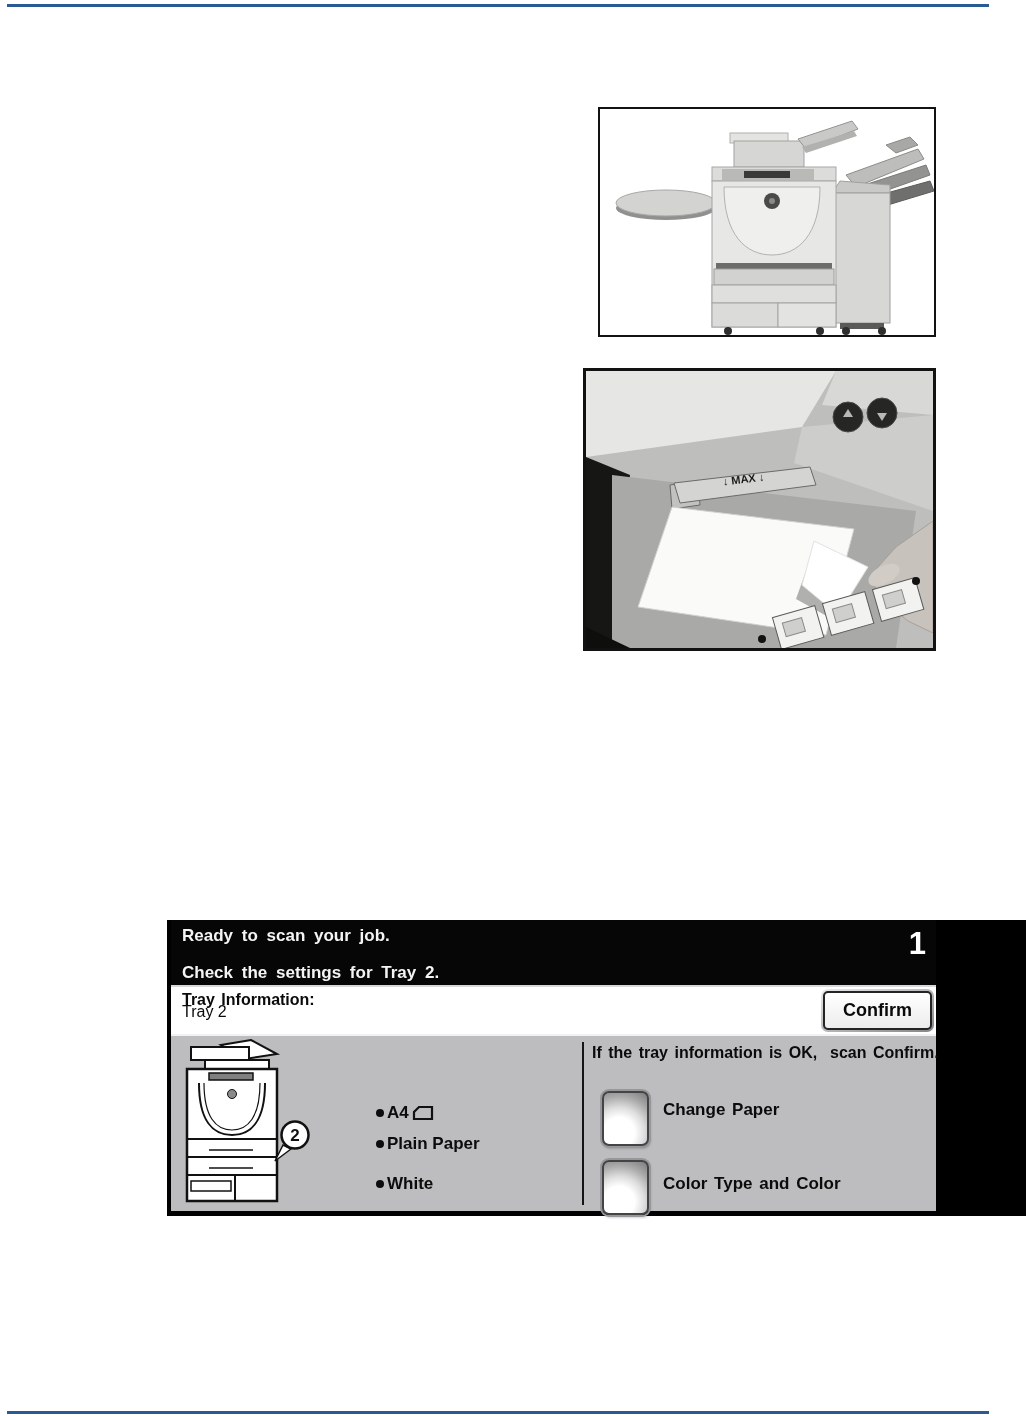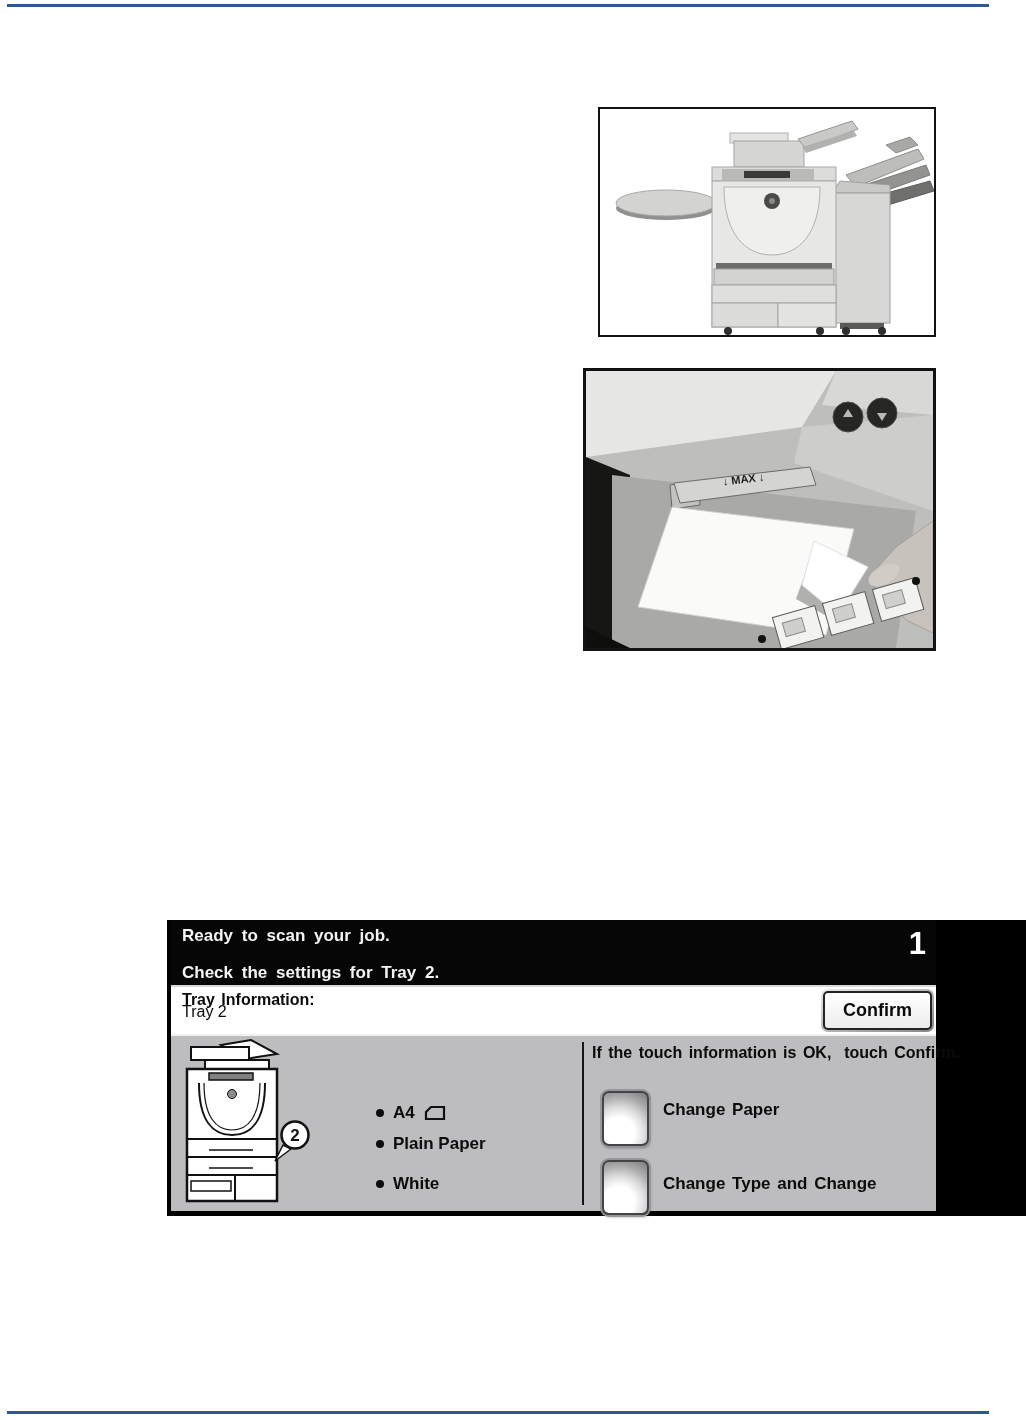--- a/index.html
+++ b/index.html
@@ -31,21 +31,21 @@
 
   .confirm-outer { position:absolute; right:2px; top:2px; width:113px; height:43px; border-radius:7px;
                    background:linear-gradient(160deg,#eaeaec 0%, #86868a 100%); padding:2px; box-sizing:border-box; }
   .confirm-inner { width:100%; height:100%; box-sizing:border-box; background:linear-gradient(#ffffff,#ededed);
                    border:2px solid #242424; border-radius:5px; display:flex; align-items:center; justify-content:center;
                    font-weight:bold; font-size:18px; color:#0a0a0a; cursor:pointer; }
 
   .scr-main { position:absolute; left:4px; top:114px; width:765px; height:177px; background:#bdbdbf;
               border-top:2px solid #f2f2f2; box-sizing:border-box; }
 
-  .bullet-row { position:absolute; left:205px; display:flex; align-items:center; gap:9px; }
+  .bullet-row { position:absolute; left:205px; display:flex; align-items:center; gap:3px; }
   .bullet-dot { width:8px; height:8px; border-radius:50%; background:#0c0c0c; flex:0 0 auto; }
   .bullet-txt { font-weight:bold; font-size:17px; color:#0c0c0c; white-space:nowrap; }
 
   .divider { position:absolute; left:411px; top:6px; width:2px; height:163px; background:#141414; }
 
   .instruction { position:absolute; left:421px; top:8px; font-weight:bold; font-size:16px; color:#0b0b0b;
                  white-space:pre; word-spacing:2px; }
 
   .sq-btn { position:absolute; left:431px; width:47px; height:55px; border-radius:7px;
             border:2px solid #444446; box-sizing:border-box; cursor:pointer;
@@ -198,25 +198,25 @@
         <span class="bullet-dot"></span>
         <span class="bullet-txt">Plain Paper</span>
       </div>
       <div class="bullet-row" style="top:138px">
         <span class="bullet-dot"></span>
         <span class="bullet-txt">White</span>
       </div>
 
       <div class="divider"></div>
 
-      <div class="instruction">If the touch information is OK,  touch Confirm.</div>
+      <div class="instruction">If the tray information is OK,  scan Confirm.</div>
 
       <div class="sq-btn" style="top:55px"></div>
       <div class="sq-lbl" style="top:64px">Change Paper</div>
 
       <div class="sq-btn" style="top:124px"></div>
-      <div class="sq-lbl" style="top:138px">Change Type and Change</div>
+      <div class="sq-lbl" style="top:138px">Color Type and Color</div>
     </div>
   </div>
 
   <div class="rule rule-bottom"></div>
 
 </div>
 
 </body></html>

